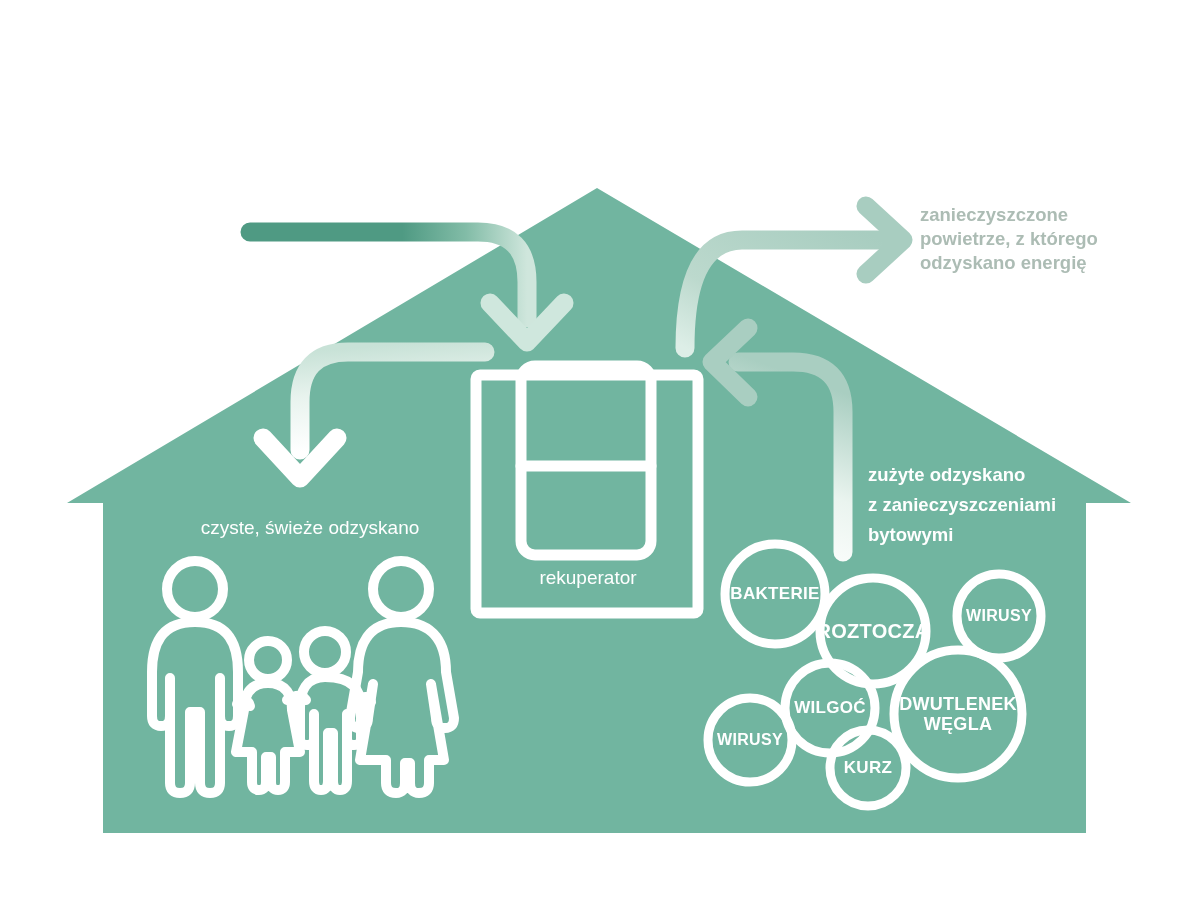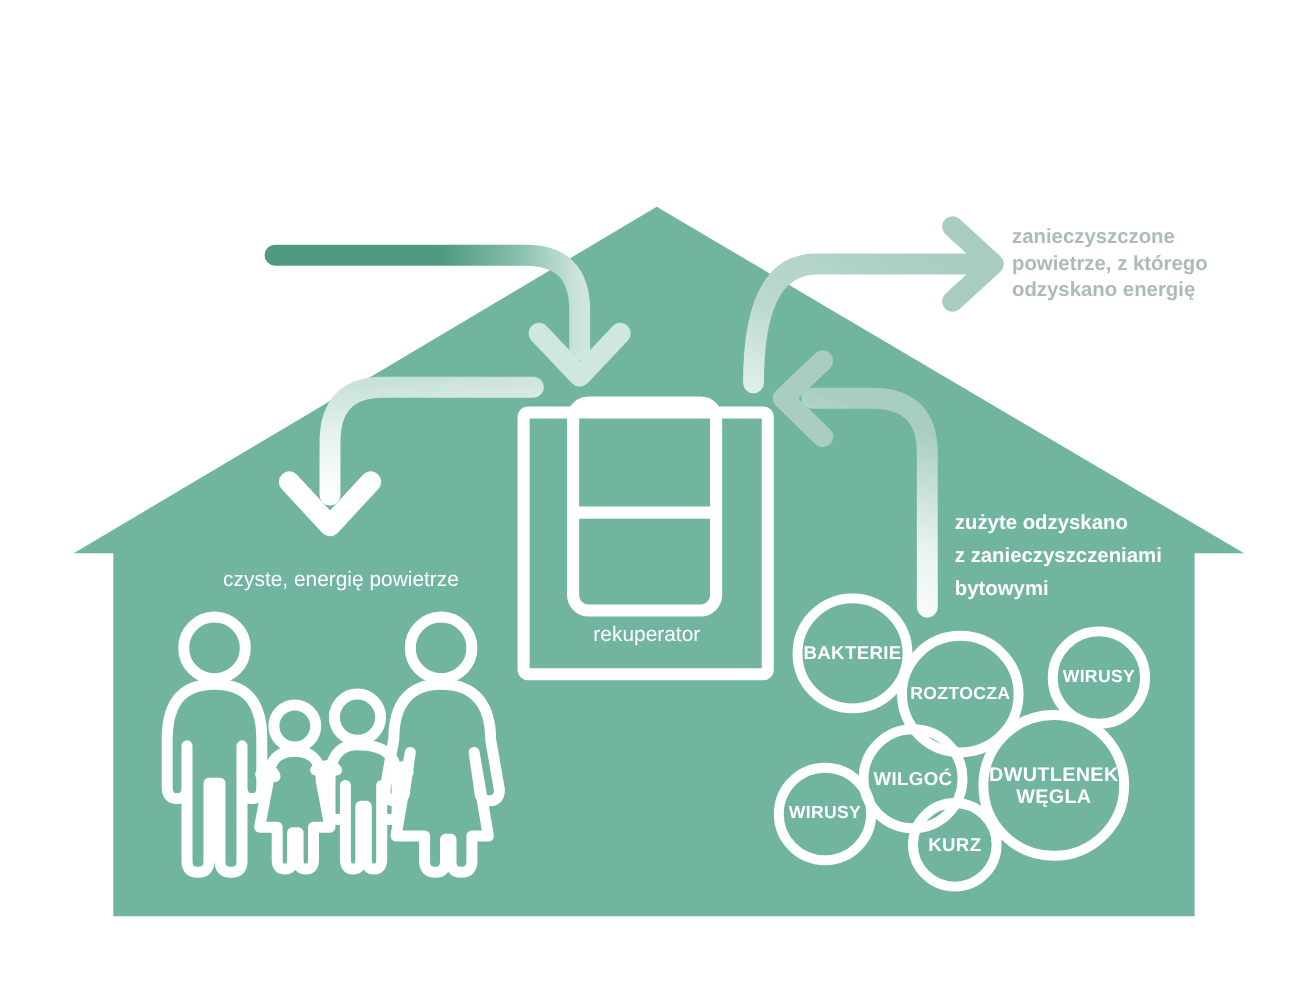--- a/index.html
+++ b/index.html
@@ -191,31 +191,31 @@
         <circle cx="868" cy="768" r="38"></circle>
       </g>
   </svg>
 
 
 
   <div id="label-exhaust-energy" class="txt">zanieczyszczone
 powietrze, z którego
 odzyskano energię</div>
 
-  <div id="label-clean-fresh" class="txt">czyste, energię powietrze</div>
+  <div id="label-clean-fresh" class="txt">czyste, świeże odzyskano</div>
 
   <div id="label-used-air" class="txt">zużyte odzyskano
 z zanieczyszczeniami
 bytowymi</div>
 
   <div id="label-recuperator" class="txt">rekuperator</div>
 
   <div id="bubble-labels">
       <div class="bubble-label" style="left: 775px; top: 594px; font-size: 17px; width: 115px;">BAKTERIE</div>
-      <div class="bubble-label" style="left: 873px; top: 631px; font-size: 16px; width: 121.9px;">ROZTOCZA</div>
+      <div class="bubble-label" style="left: 873px; top: 631px; font-size: 20px; width: 121.9px;">ROZTOCZA</div>
       <div class="bubble-label" style="left: 999px; top: 616px; font-size: 16px; width: 96.6px;">WIRUSY</div>
       <div class="bubble-label" style="left: 830px; top: 708px; font-size: 17px; width: 103.5px;">WILGOĆ</div>
       <div class="bubble-label" style="left: 958px; top: 714px; font-size: 18px; width: 147.2px;">DWUTLENEK
 WĘGLA</div>
       <div class="bubble-label" style="left: 750px; top: 740px; font-size: 16px; width: 96.6px;">WIRUSY</div>
       <div class="bubble-label" style="left: 868px; top: 768px; font-size: 17px; width: 87.4px;">KURZ</div>
     </div>
 
 </div>
 

